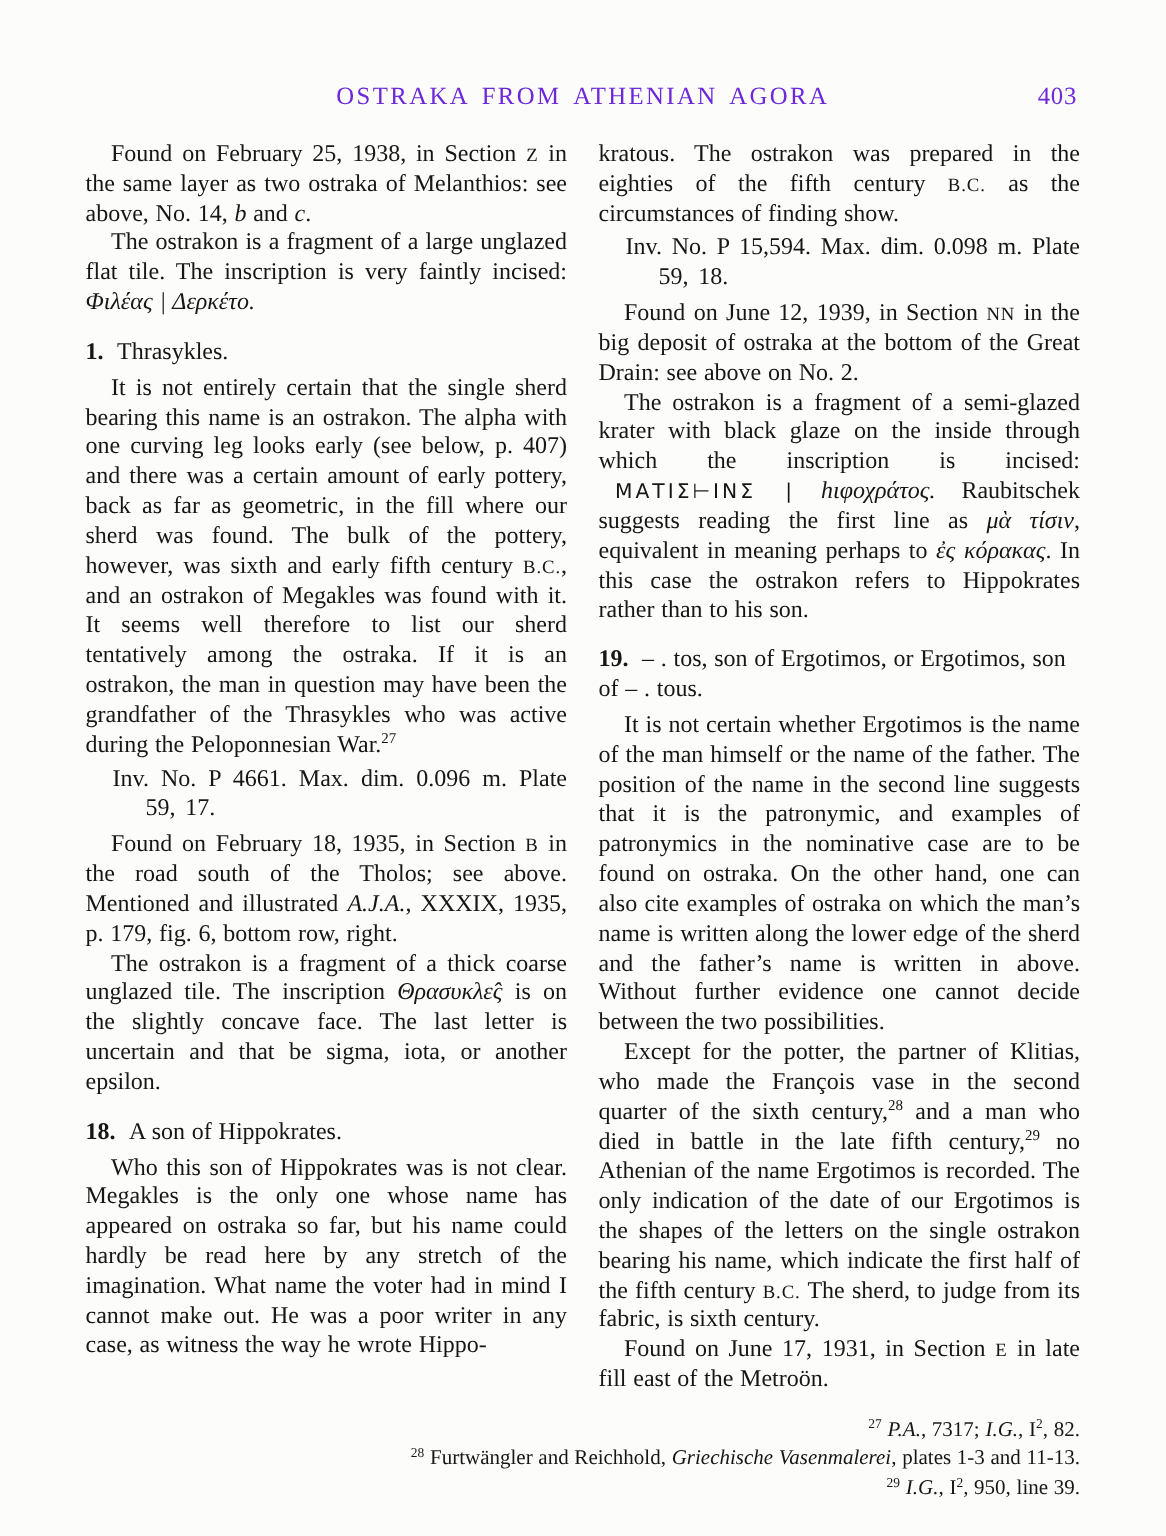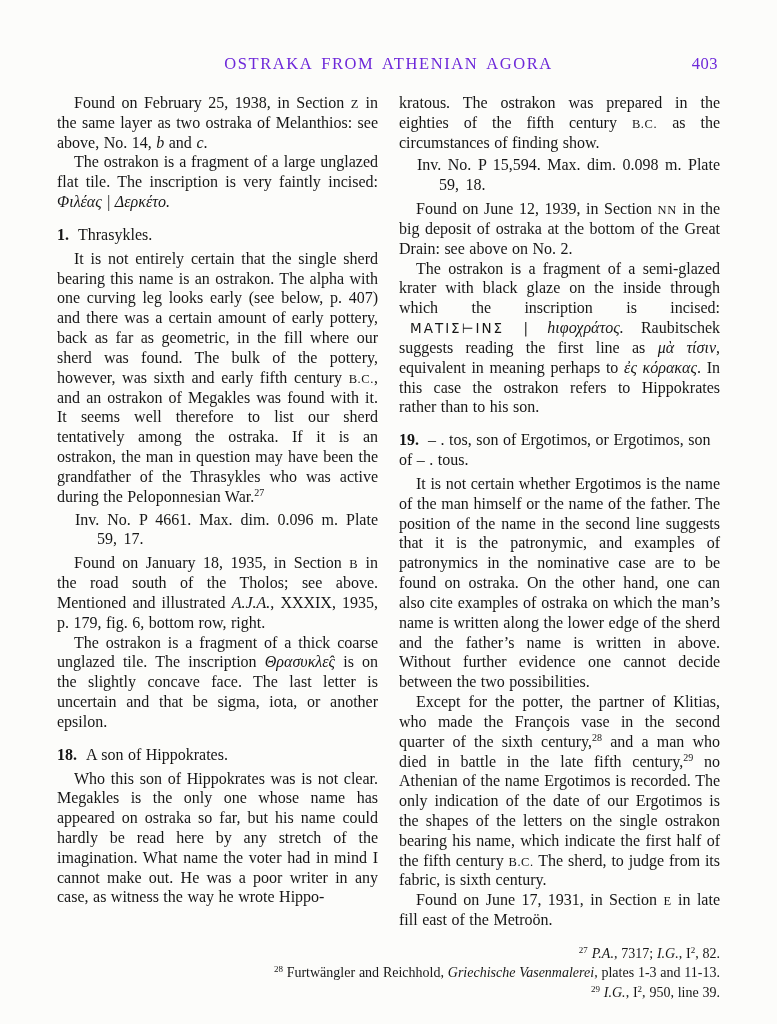--- a/index.html
+++ b/index.html
@@ -88,21 +88,21 @@
     <span>OSTRAKA FROM ATHENIAN AGORA</span>
     <span class="pagenum">403</span>
   </div>
   <div class="columns">
     <div class="col">
         <p class="body"><span>Found on February 25, 1938, in Section </span><span class="s-sc">Z</span><span> in the same layer as two ostraka of Melanthios: see above, No. 14, </span><span class="s-i">b</span><span> and </span><span class="s-i">c</span><span>.</span></p>
         <p class="body"><span>The ostrakon is a fragment of a large unglazed flat tile. The inscription is very faintly incised: </span><span class="s-greek">Φιλέας | Δερκέτο.</span></p>
         <p class="heading"><span class="s-b">1.</span><span>Thrasykles.</span></p>
         <p class="body"><span>It is not entirely certain that the single sherd bearing this name is an ostrakon. The alpha with one curving leg looks early (see below, p. 407) and there was a certain amount of early pottery, back as far as geometric, in the fill where our sherd was found. The bulk of the pottery, however, was sixth and early fifth century </span><span class="s-sc">B.C.</span><span>, and an ostrakon of Megakles was found with it. It seems well therefore to list our sherd tentatively among the ostraka. If it is an ostrakon, the man in question may have been the grandfather of the Thrasykles who was active during the Peloponnesian War.</span><span class="s-sup">27</span></p>
         <p class="inv"><span>Inv. No. P 4661. Max. dim. 0.096 m. Plate 59, 17.</span></p>
-        <p class="body"><span>Found on January 18, 1935, in Section </span><span class="s-sc">B</span><span> in the road south of the Tholos; see above. Mentioned and illustrated </span><span class="s-i">A.J.A.</span><span>, XXXIX, 1935, p. 179, fig. 6, bottom row, right.</span></p>
+        <p class="body"><span>Found on February 18, 1935, in Section </span><span class="s-sc">B</span><span> in the road south of the Tholos; see above. Mentioned and illustrated </span><span class="s-i">A.J.A.</span><span>, XXXIX, 1935, p. 179, fig. 6, bottom row, right.</span></p>
         <p class="body"><span>The ostrakon is a fragment of a thick coarse unglazed tile. The inscription </span><span class="s-greek">Θρασυκλε̂ς</span><span> is on the slightly concave face. The last letter is uncertain and that be sigma, iota, or another epsilon.</span></p>
         <p class="heading"><span class="s-b">18.</span><span>A son of Hippokrates.</span></p>
         <p class="body"><span>Who this son of Hippokrates was is not clear. Megakles is the only one whose name has appeared on ostraka so far, but his name could hardly be read here by any stretch of the imagination. What name the voter had in mind I cannot make out. He was a poor writer in any case, as witness the way he wrote Hippo-</span></p>
       </div>
     <div class="col">
         <p class="first"><span>kratous. The ostrakon was prepared in the eighties of the fifth century </span><span class="s-sc">B.C.</span><span> as the circumstances of finding show.</span></p>
         <p class="inv"><span>Inv. No. P 15,594. Max. dim. 0.098 m. Plate 59, 18.</span></p>
         <p class="body"><span>Found on June 12, 1939, in Section </span><span class="s-sc">NN</span><span> in the big deposit of ostraka at the bottom of the Great Drain: see above on No. 2.</span></p>
         <p class="body"><span>The ostrakon is a fragment of a semi-glazed krater with black glaze on the inside through which the inscription is incised: </span><span class="s-epig">ΜΑΤΙΣ⊢ΙΝΣ |</span><span> </span><span class="s-greek">hιφοχράτος.</span><span> Raubitschek suggests reading the first line as </span><span class="s-greek">μὰ τίσιν</span><span>, equivalent in meaning perhaps to </span><span class="s-greek">ἐς κόρακας</span><span>. In this case the ostrakon refers to Hippokrates rather than to his son.</span></p>
         <p class="heading"><span class="s-b">19.</span><span>– . tos, son of Ergotimos, or Ergotimos, son of – . tous.</span></p>

